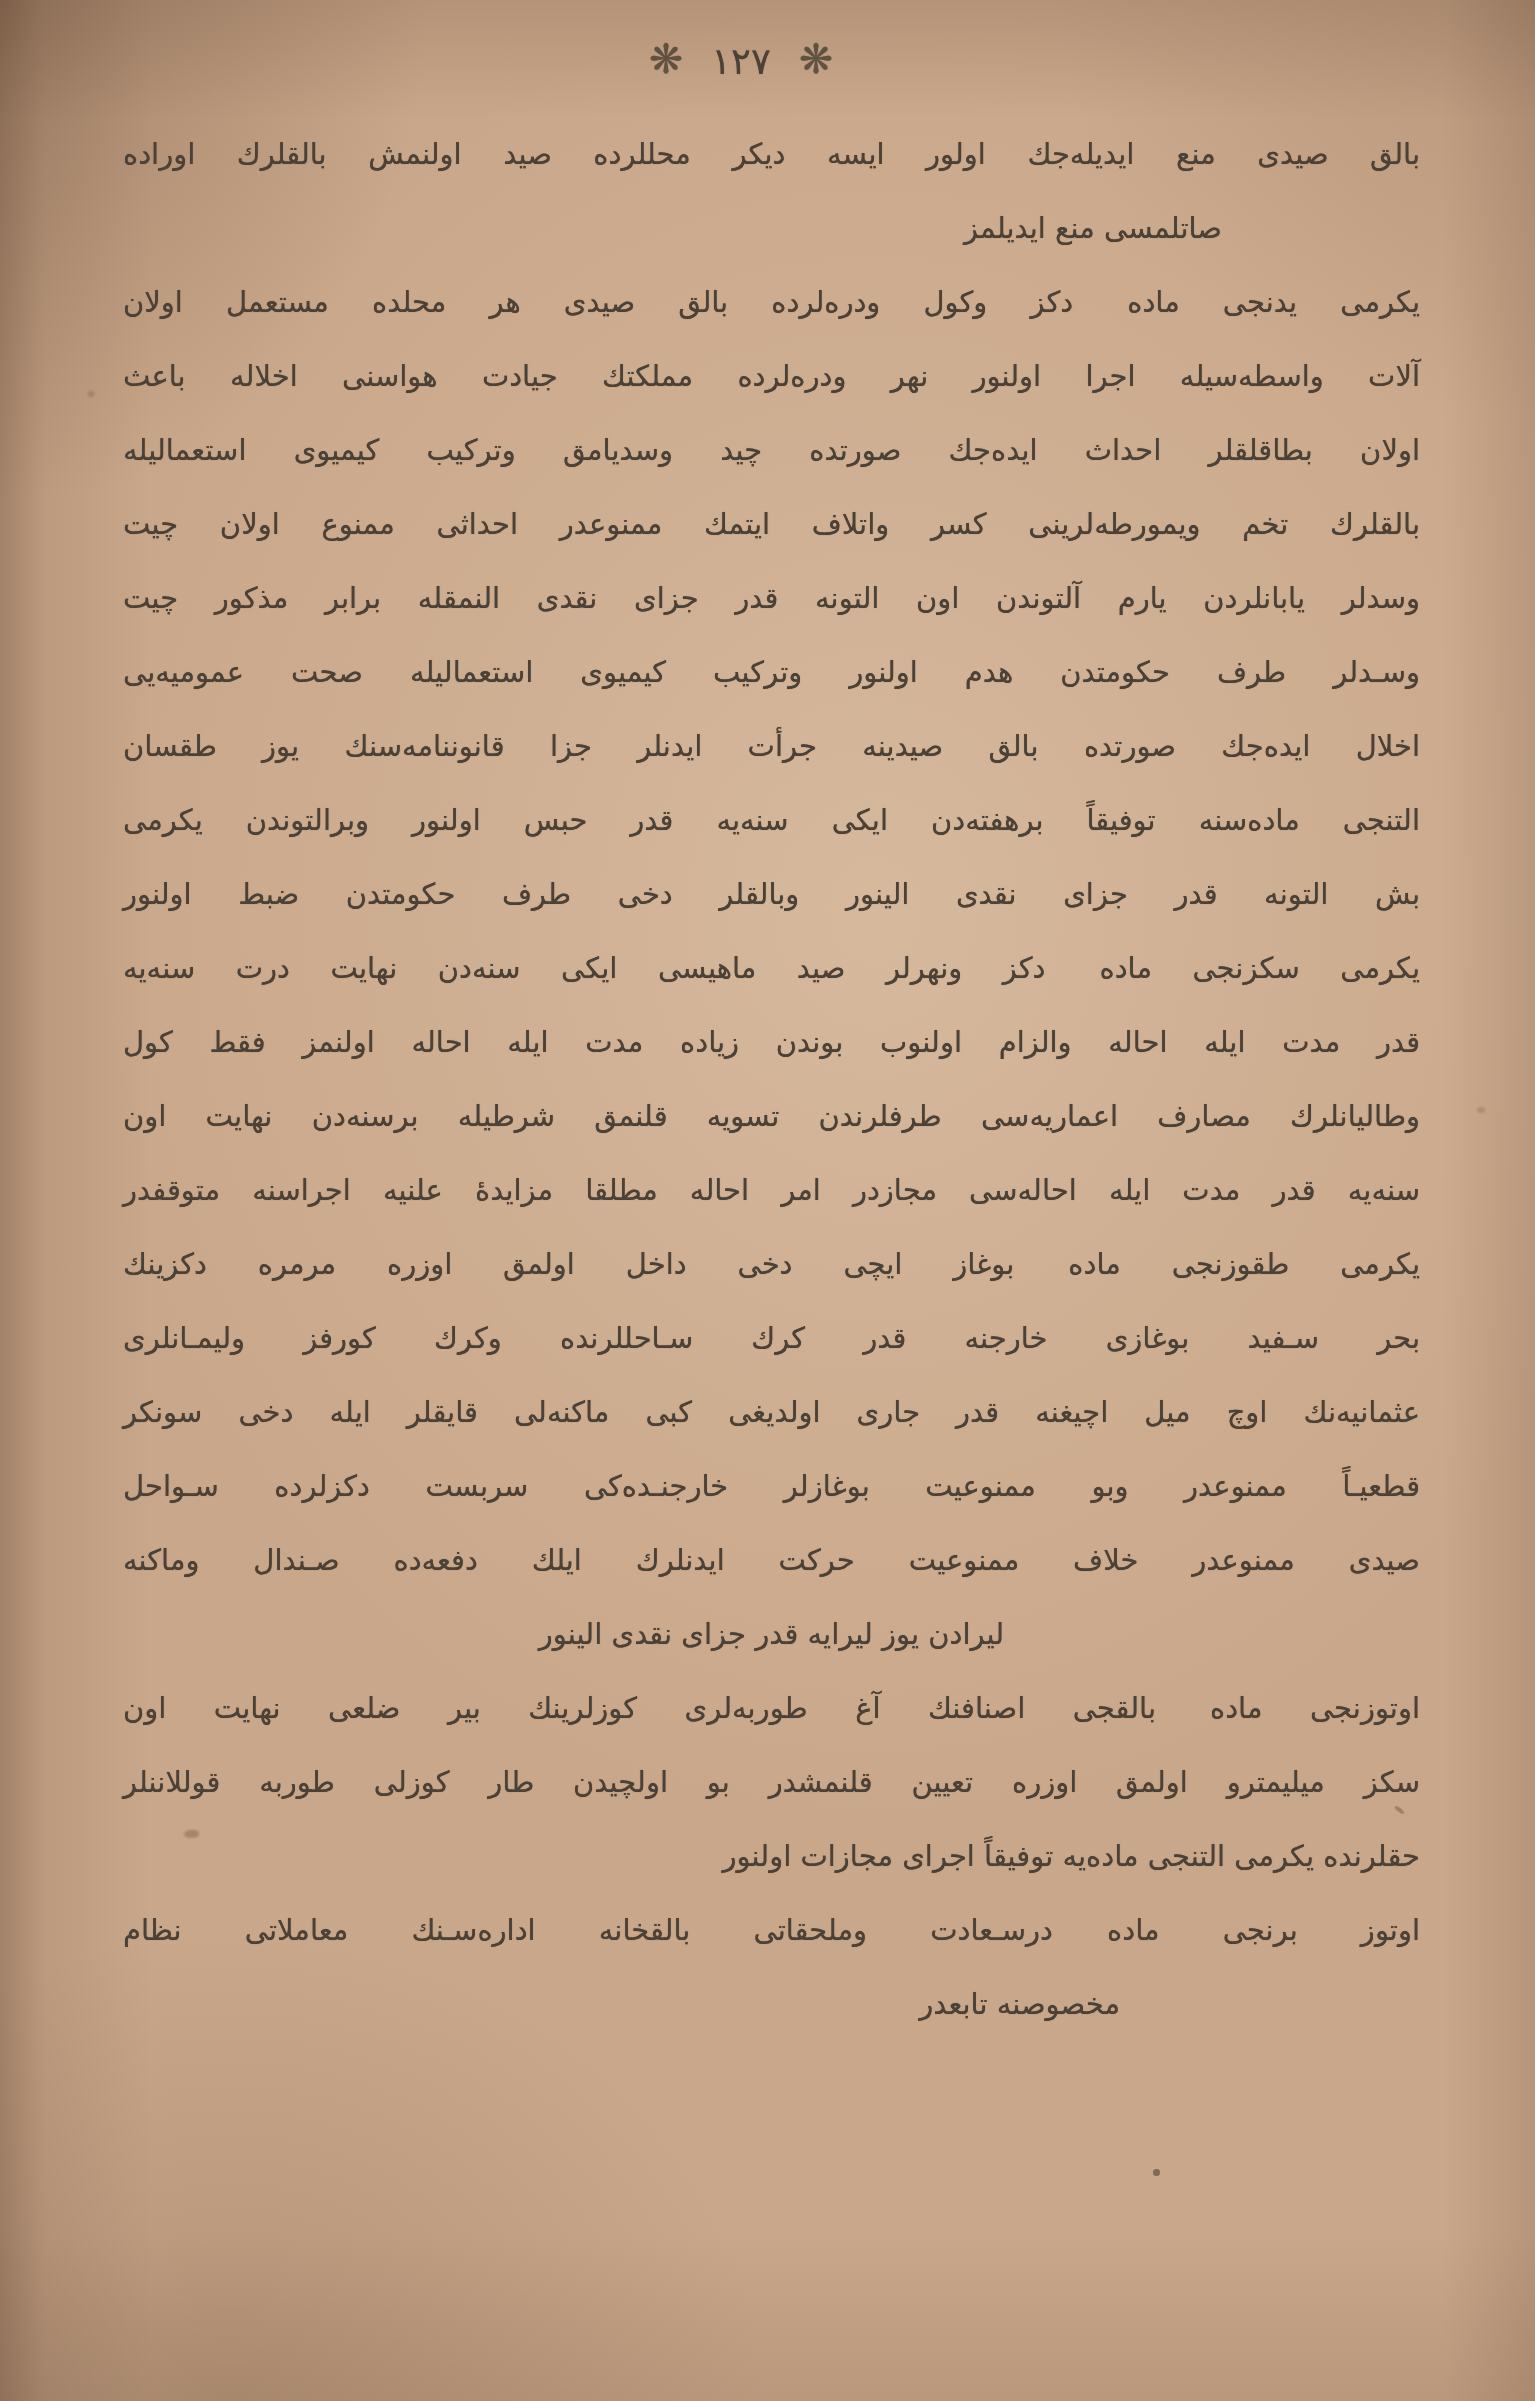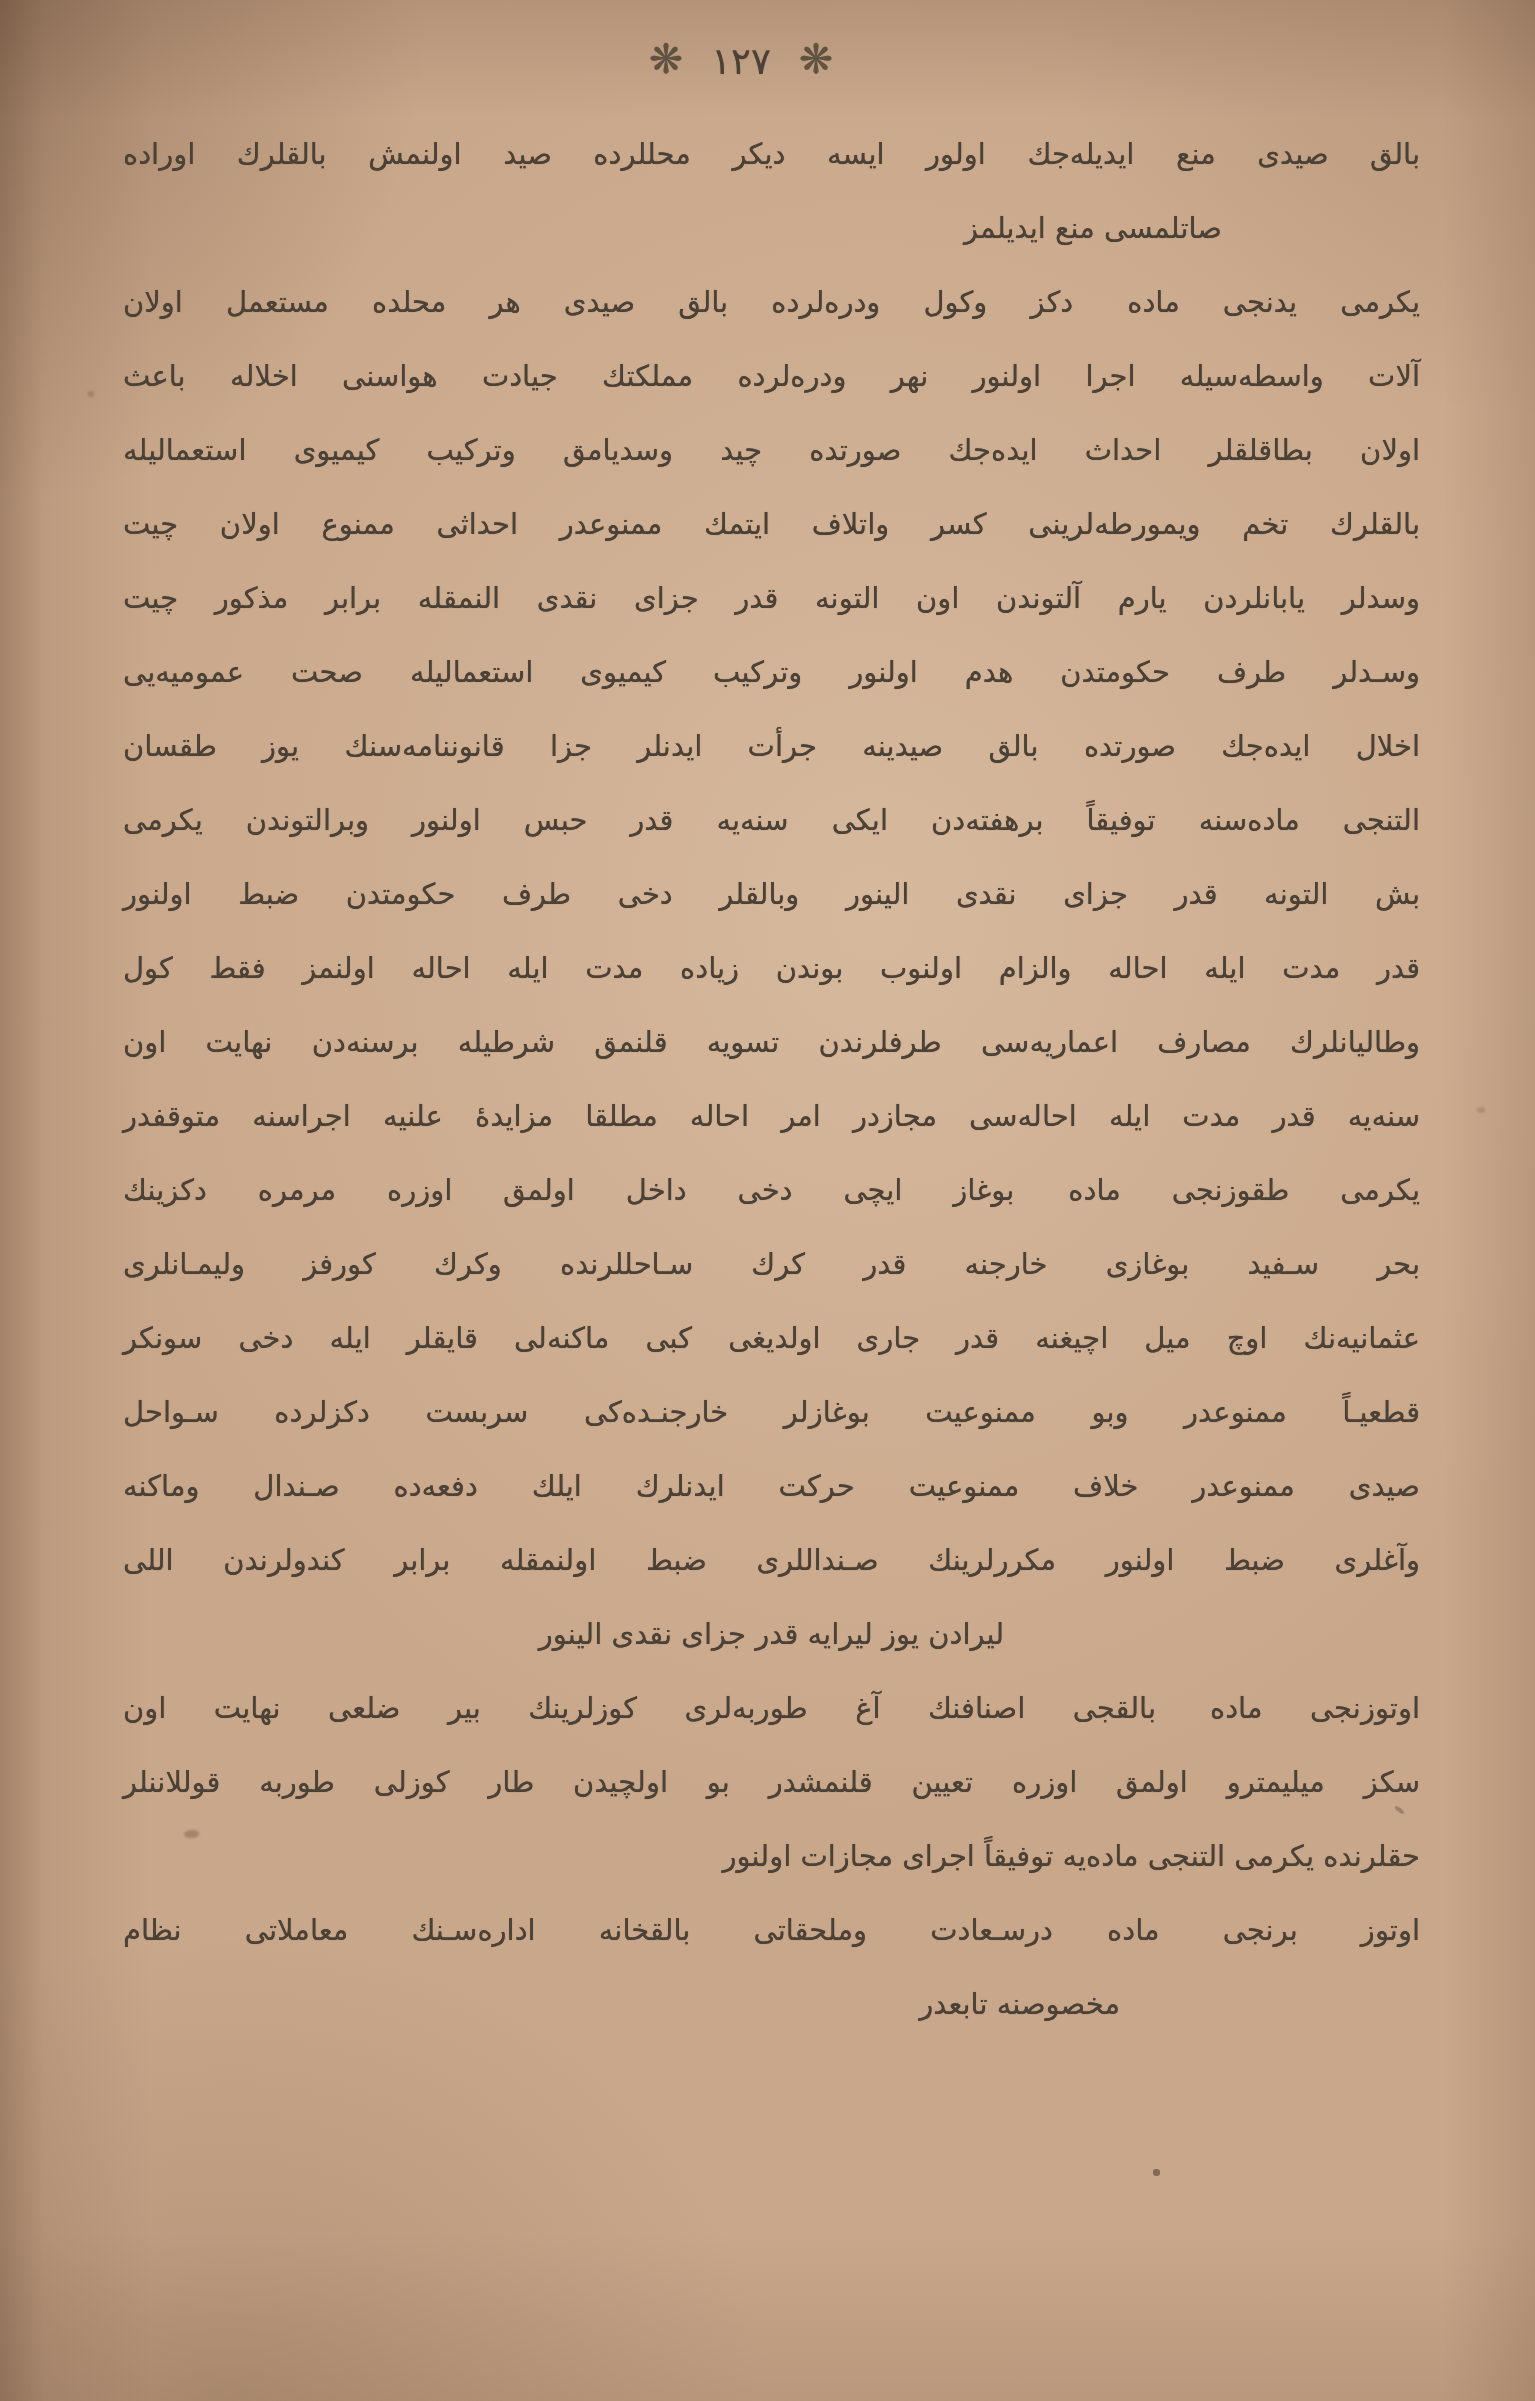--- a/index.html
+++ b/index.html
@@ -81,29 +81,29 @@
       <div class="line l-plain l-indent-sm">صاتلمسى منع ايديلمز</div>
       <div class="line l-justify l-article"><span class="article-label">يكرمى يدنجى ماده</span><span class="art-gap"></span><span>دكز وكول ودره‌لرده بالق صيدى هر محلده مستعمل اولان</span></div>
       <div class="line l-justify">آلات واسطه‌سيله اجرا اولنور نهر ودره‌لرده مملكتك جيادت هواسنى اخلاله باعث</div>
       <div class="line l-justify">اولان بطاقلقلر احداث ايده‌جك صورتده چيد وسديامق وتركيب كيميوى استعماليله</div>
       <div class="line l-justify">بالقلرك تخم ويمورطه‌لرينى كسر واتلاف ايتمك ممنوعدر احداثى ممنوع اولان چيت</div>
       <div class="line l-justify">وسدلر يابانلردن يارم آلتوندن اون التونه قدر جزاى نقدى النمقله برابر مذكور چيت</div>
       <div class="line l-justify">وسـدلر طرف حكومتدن هدم اولنور وتركيب كيميوى استعماليله صحت عموميه‌يى</div>
       <div class="line l-justify">اخلال ايده‌جك صورتده بالق صيدينه جرأت ايدنلر جزا قانوننامه‌سنك يوز طقسان</div>
       <div class="line l-justify">التنجى ماده‌سنه توفيقاً برهفته‌دن ايكى سنه‌يه قدر حبس اولنور وبرالتوندن يكرمى</div>
       <div class="line l-justify">بش التونه قدر جزاى نقدى الينور وبالقلر دخى طرف حكومتدن ضبط اولنور</div>
+      <div class="line l-justify l-article"><span class="article-label">يكرمى سكزنجى ماده</span><span class="art-gap"></span><span>دكز ونهرلر صيد ماهيسى ايكى سنه‌دن نهايت درت سنه‌يه</span></div>
       <div class="line l-justify">قدر مدت ايله احاله والزام اولنوب بوندن زياده مدت ايله احاله اولنمز فقط كول</div>
       <div class="line l-justify">وطاليانلرك مصارف اعماريه‌سى طرفلرندن تسويه قلنمق شرطيله برسنه‌دن نهايت اون</div>
       <div class="line l-justify">سنه‌يه قدر مدت ايله احاله‌سى مجازدر امر احاله مطلقا مزايدهٔ علنيه اجراسنه متوقفدر</div>
       <div class="line l-justify l-article"><span class="article-label">يكرمى طقوزنجى ماده</span><span class="art-gap"></span><span>بوغاز ايچى دخى داخل اولمق اوزره مرمره دكزينك</span></div>
       <div class="line l-justify">بحر سـفيد بوغازى خارجنه قدر كرك سـاحللرنده وكرك كورفز وليمـانلرى</div>
       <div class="line l-justify">عثمانيه‌نك اوچ ميل اچيغنه قدر جارى اولديغى كبى ماكنه‌لى قايقلر ايله دخى سونكر</div>
       <div class="line l-justify">قطعيـاً ممنوعدر وبو ممنوعيت بوغازلر خارجنـده‌كى سربست دكزلرده سـواحل</div>
       <div class="line l-justify">صيدى ممنوعدر خلاف ممنوعيت حركت ايدنلرك ايلك دفعه‌ده صـندال وماكنه</div>
-      <div class="line l-justify">وآغلرى ضبط اولنور مكررلرينك صـنداللرى ضبط اولنمقله برابر كندولرندن اللى</div>
       <div class="line l-left">ليرادن يوز ليرايه قدر جزاى نقدى الينور</div>
       <div class="line l-justify l-article"><span class="article-label">اوتوزنجى ماده</span><span class="art-gap"></span><span>بالقجى اصنافنك آغ طوربه‌لرى كوزلرينك بير ضلعى نهايت اون</span></div>
       <div class="line l-justify">سكز ميليمترو اولمق اوزره تعيين قلنمشدر بو اولچيدن طار كوزلى طوربه قوللاننلر</div>
       <div class="line l-plain">حقلرنده يكرمى التنجى ماده‌يه توفيقاً اجراى مجازات اولنور</div>
       <div class="line l-justify l-article"><span class="article-label">اوتوز برنجى ماده</span><span class="art-gap"></span><span>درسـعادت وملحقاتى بالقخانه اداره‌سـنك معاملاتى نظام</span></div>
       <div class="line l-plain l-indent-lg">مخصوصنه تابعدر</div>
     </div>
 
   <div class="speck speck-period"></div>
   <div class="speck speck-smudge"></div>

